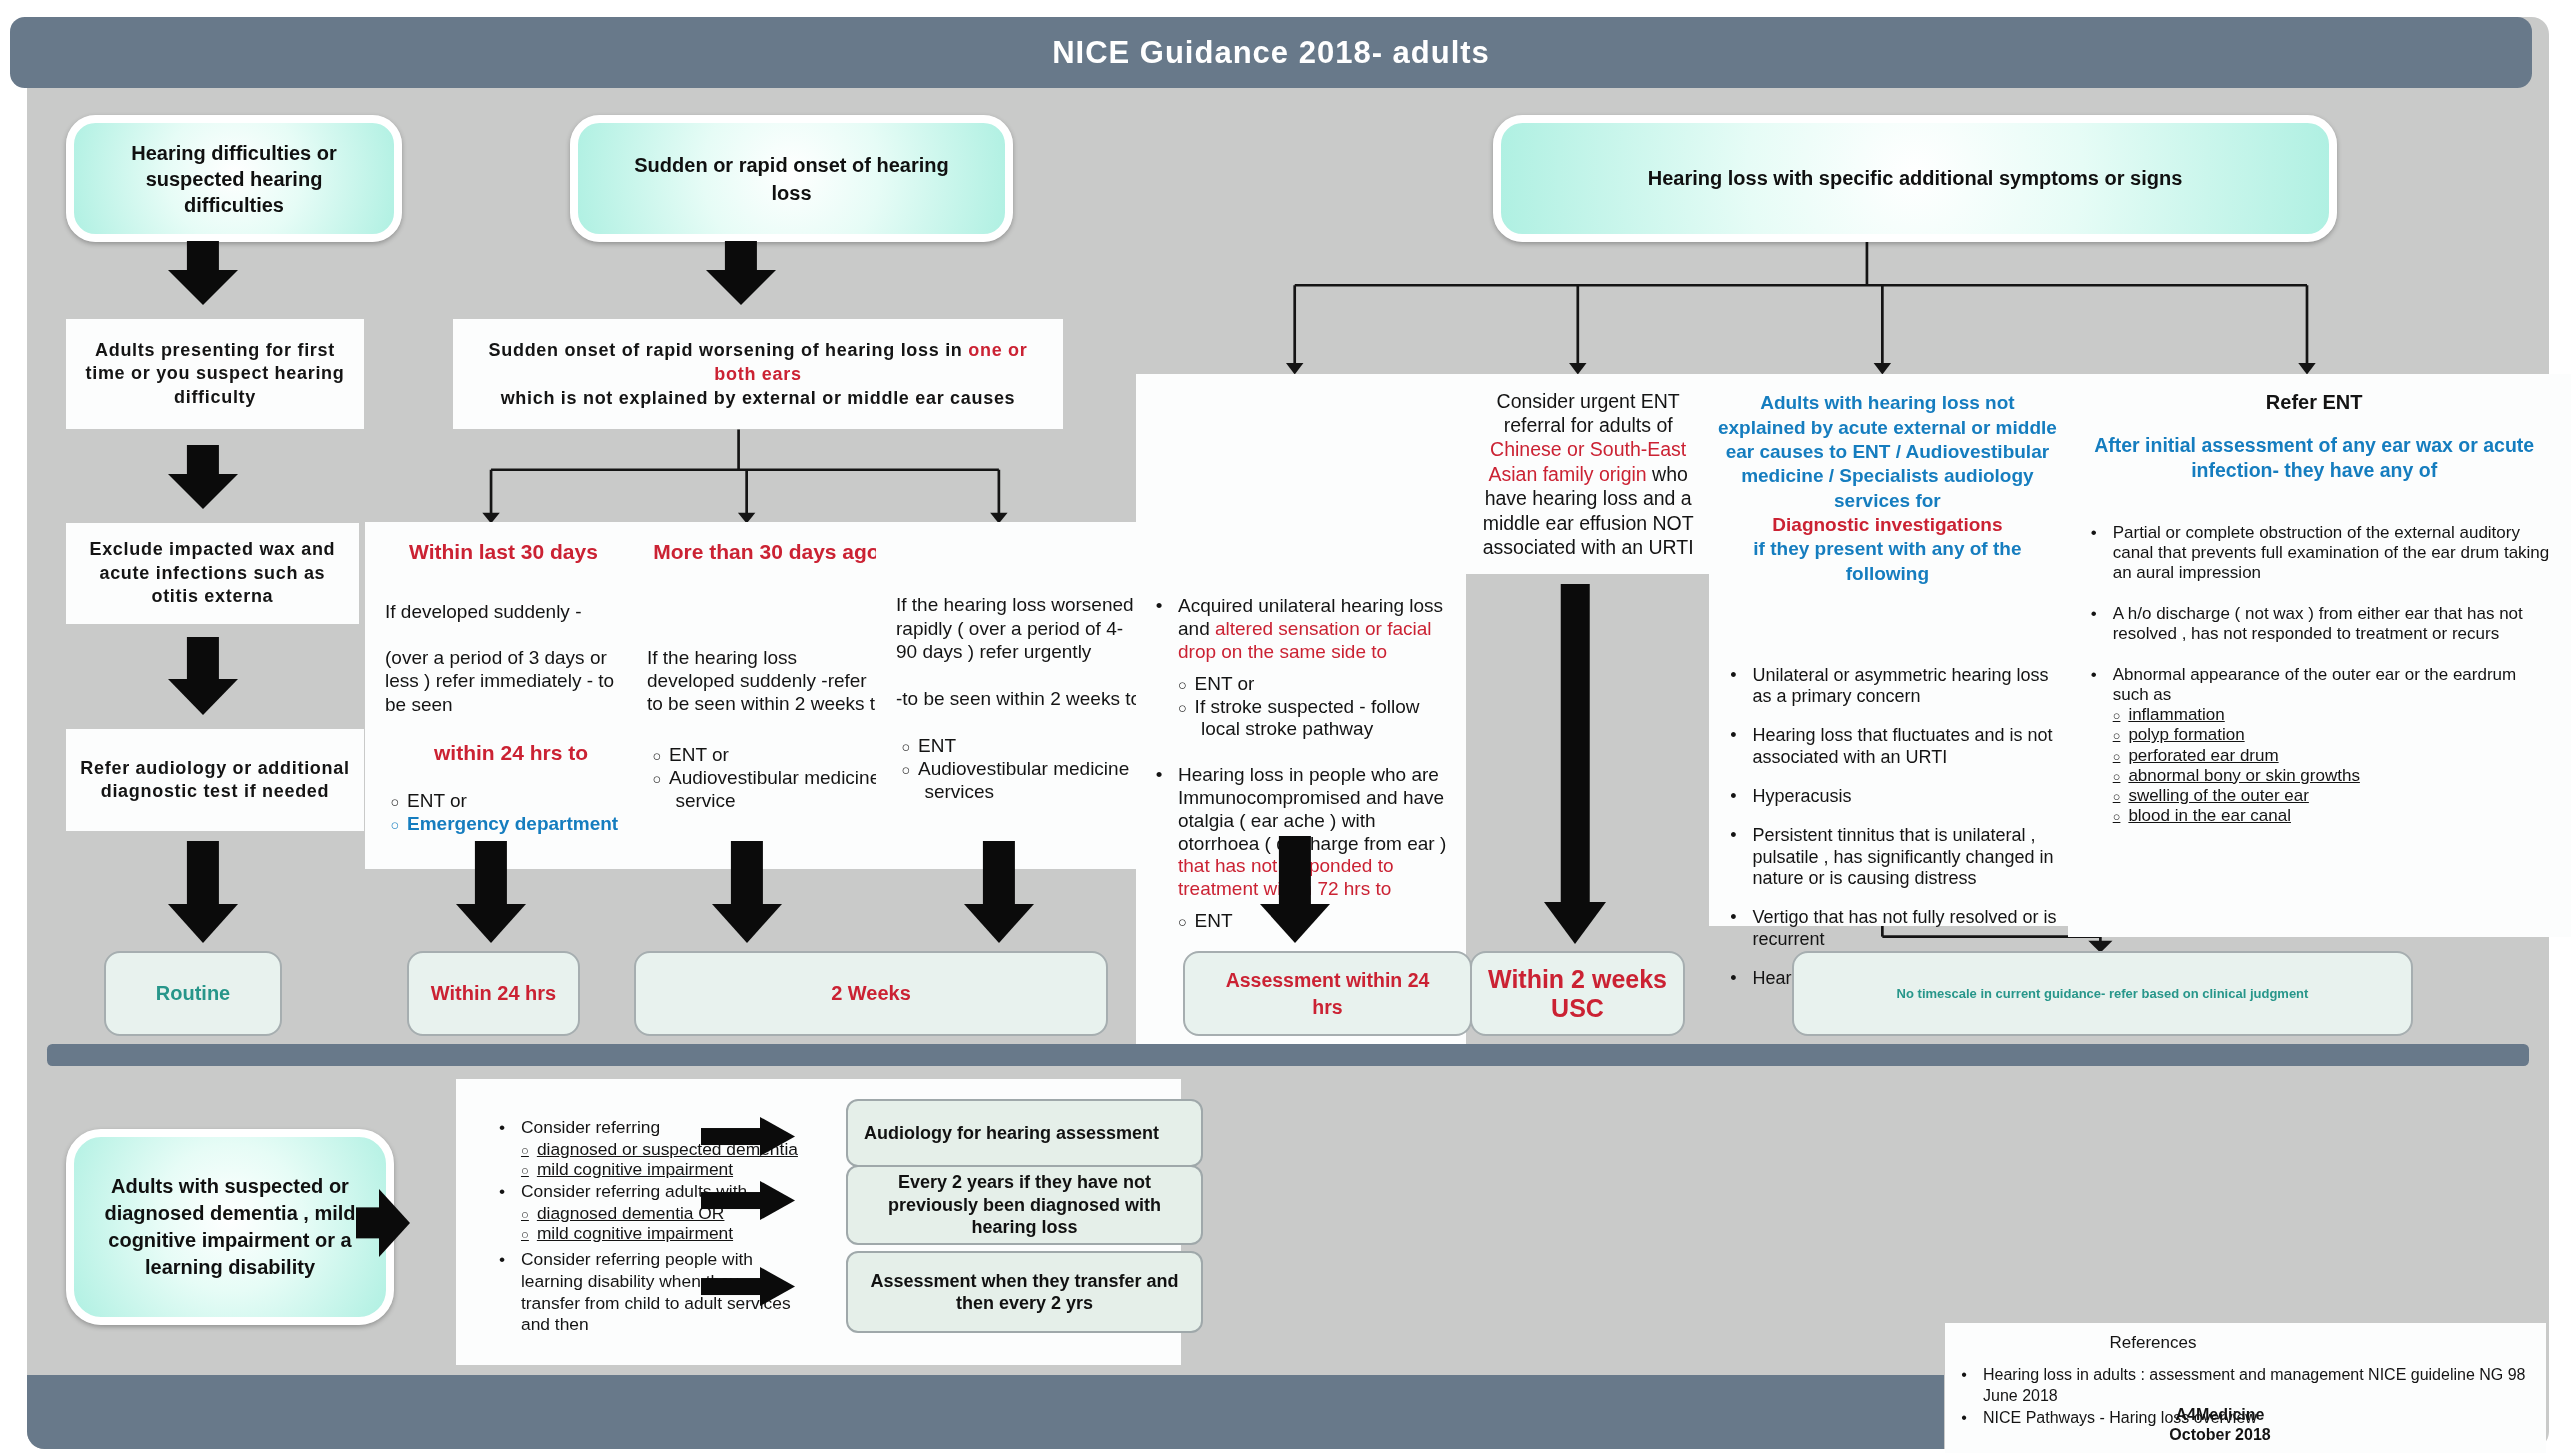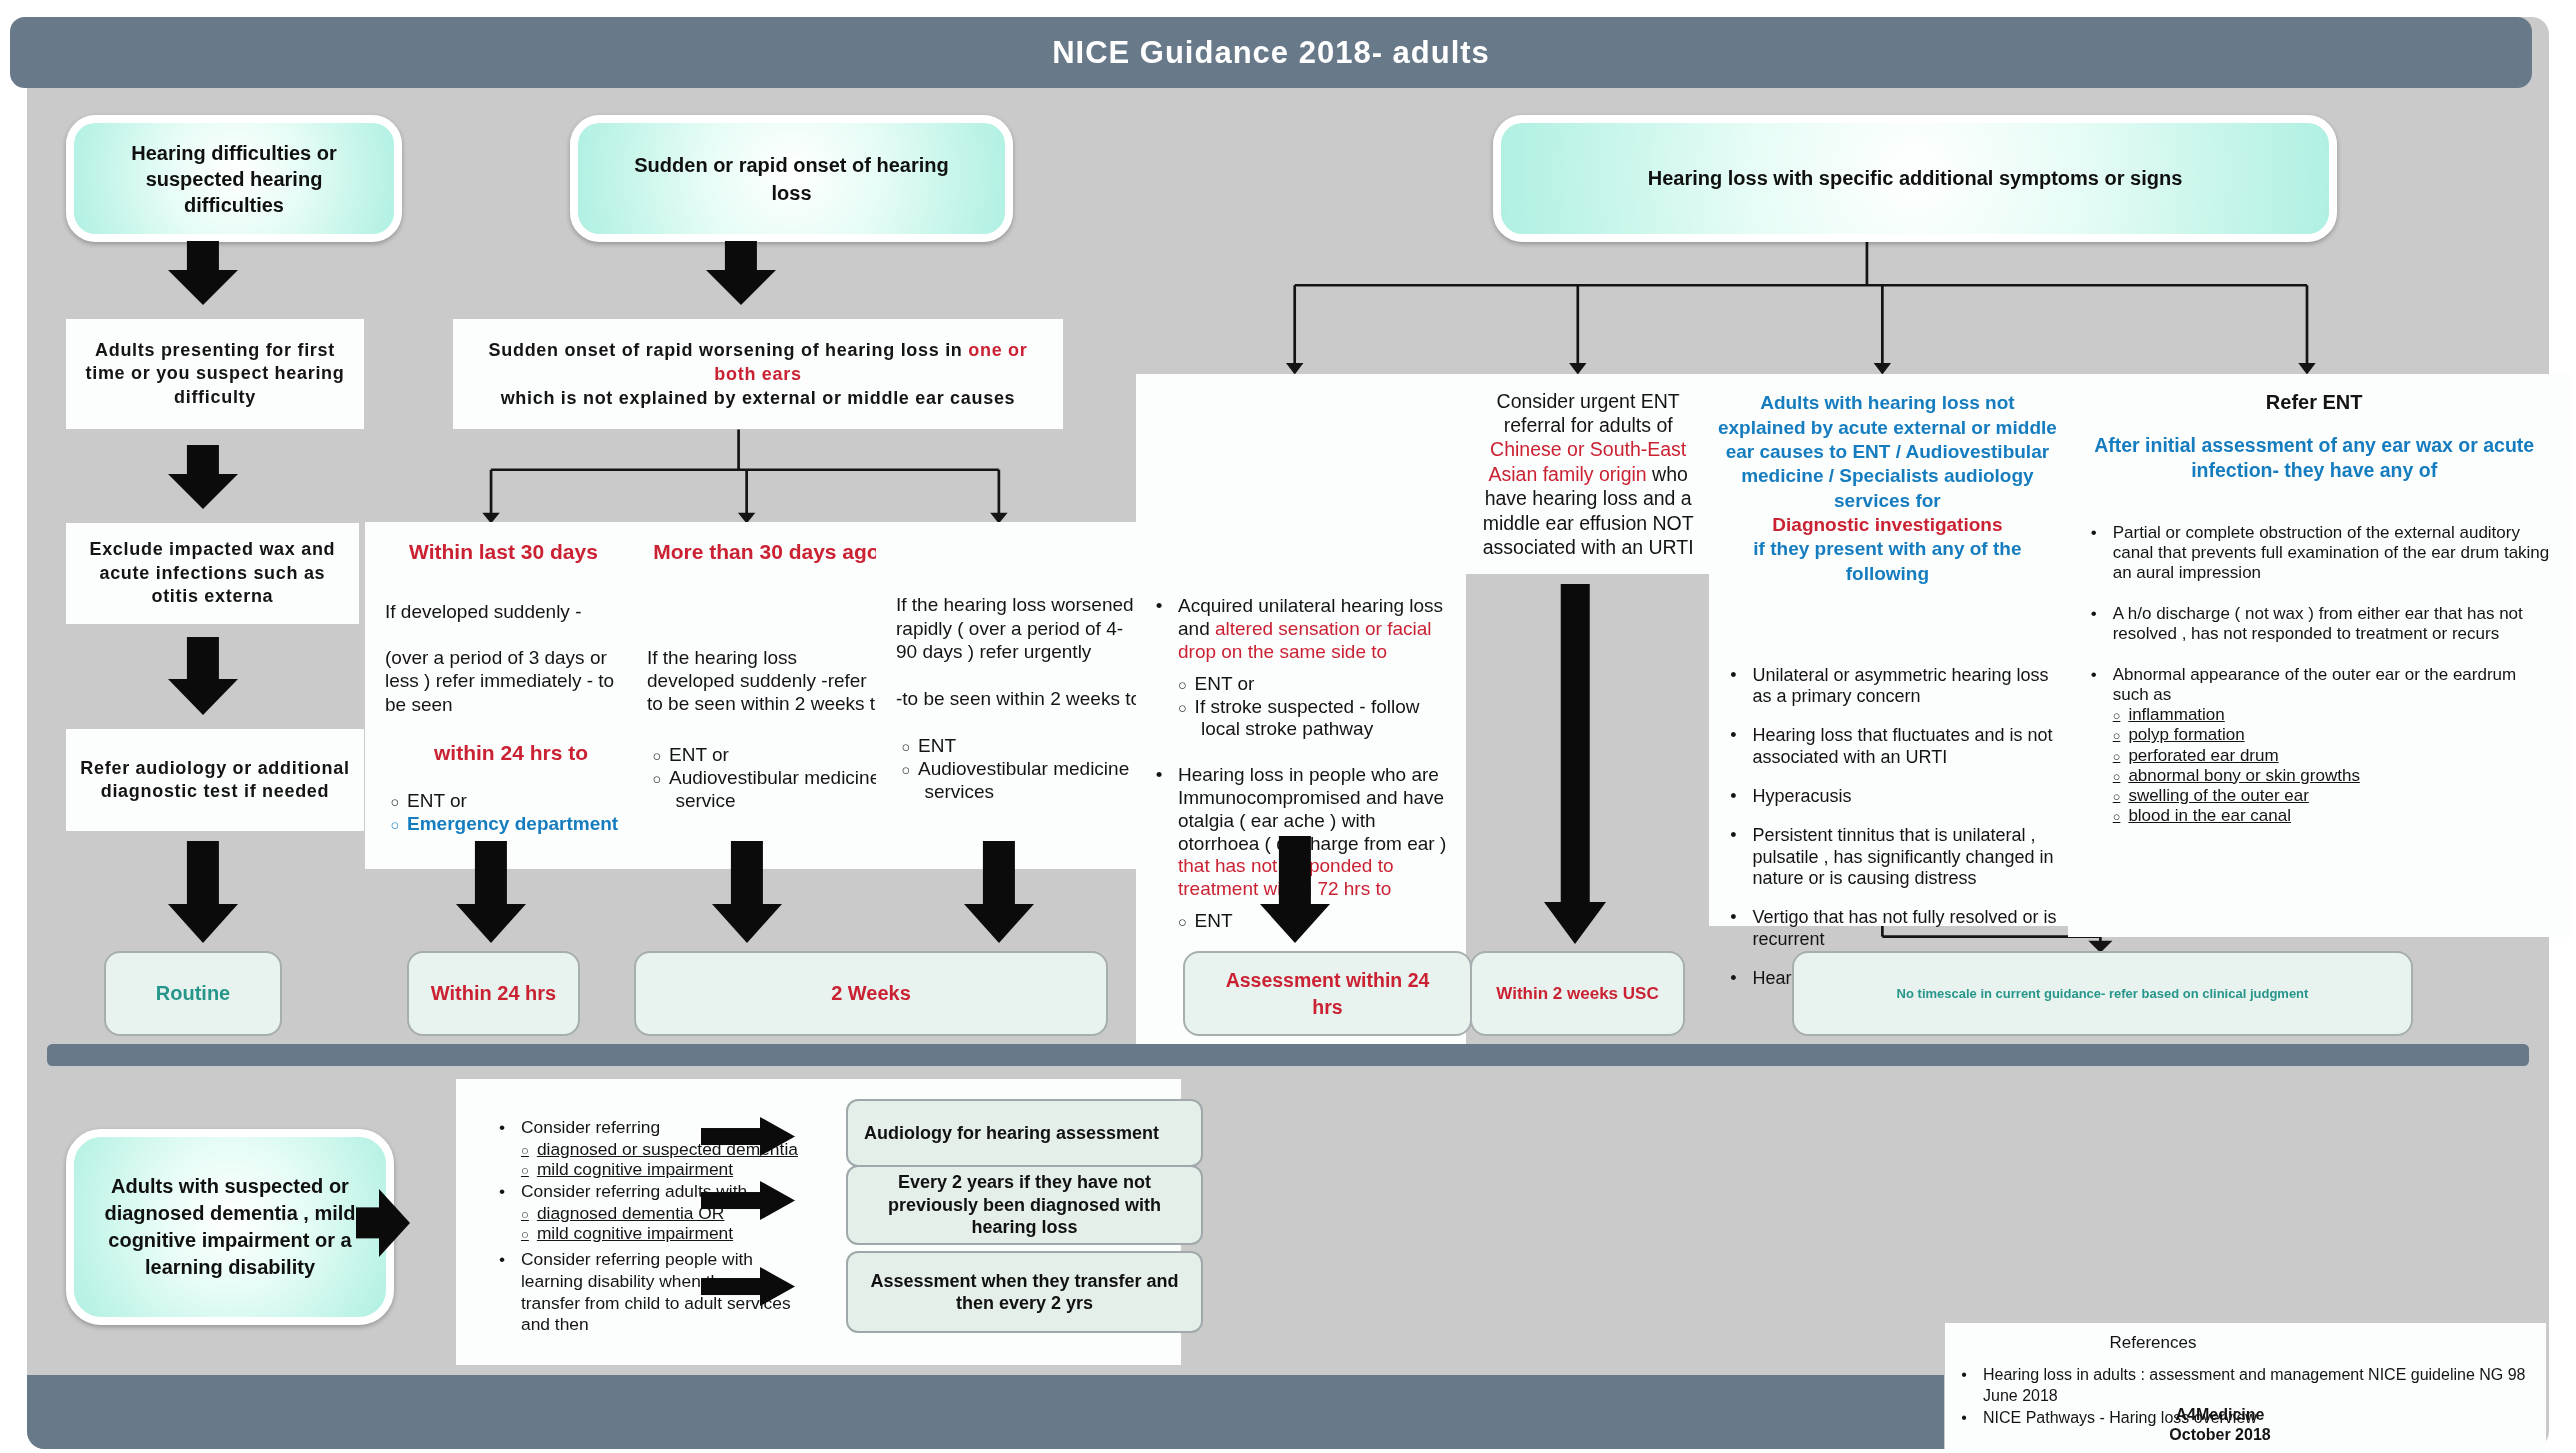--- a/index.html
+++ b/index.html
@@ -284,21 +284,21 @@
       <i class="head"></i>
     </div>
   <div class="abs arrv" style="left:1544px;top:584px;width:62px;height:360px;--hh:42px;">
       <i class="shaft"></i>
       <i class="head"></i>
     </div>
 
   <div class="abs outcome red" style="left:1183px;top:951px;width:231px;height:81px;font-size:19.5px;line-height:1.35;padding:0 27px;">
     <span>Assessment within 24 hrs</span>
   </div>
-  <div class="abs outcome red" style="left:1470px;top:951px;width:211px;height:81px;font-size:17px;">
+  <div class="abs outcome red" style="left:1470px;top:951px;width:211px;height:81px;font-size:25px;">
     <span>Within 2 weeks USC</span>
   </div>
   <div class="abs outcome tealtx" style="left:1792px;top:951px;width:617px;height:81px;font-size:13px;">
     <span>No timescale in current guidance- refer based on clinical judgment</span>
   </div>
 
   <div class="abs divider"></div>
 
   <div class="abs tealbox" style="left:66px;top:1129px;width:272px;height:180px;font-size:20px;line-height:1.35;padding:0 20px;border-radius:35px;">
     <span>Adults with suspected or diagnosed dementia , mild cognitive impairment or a learning disability</span>

